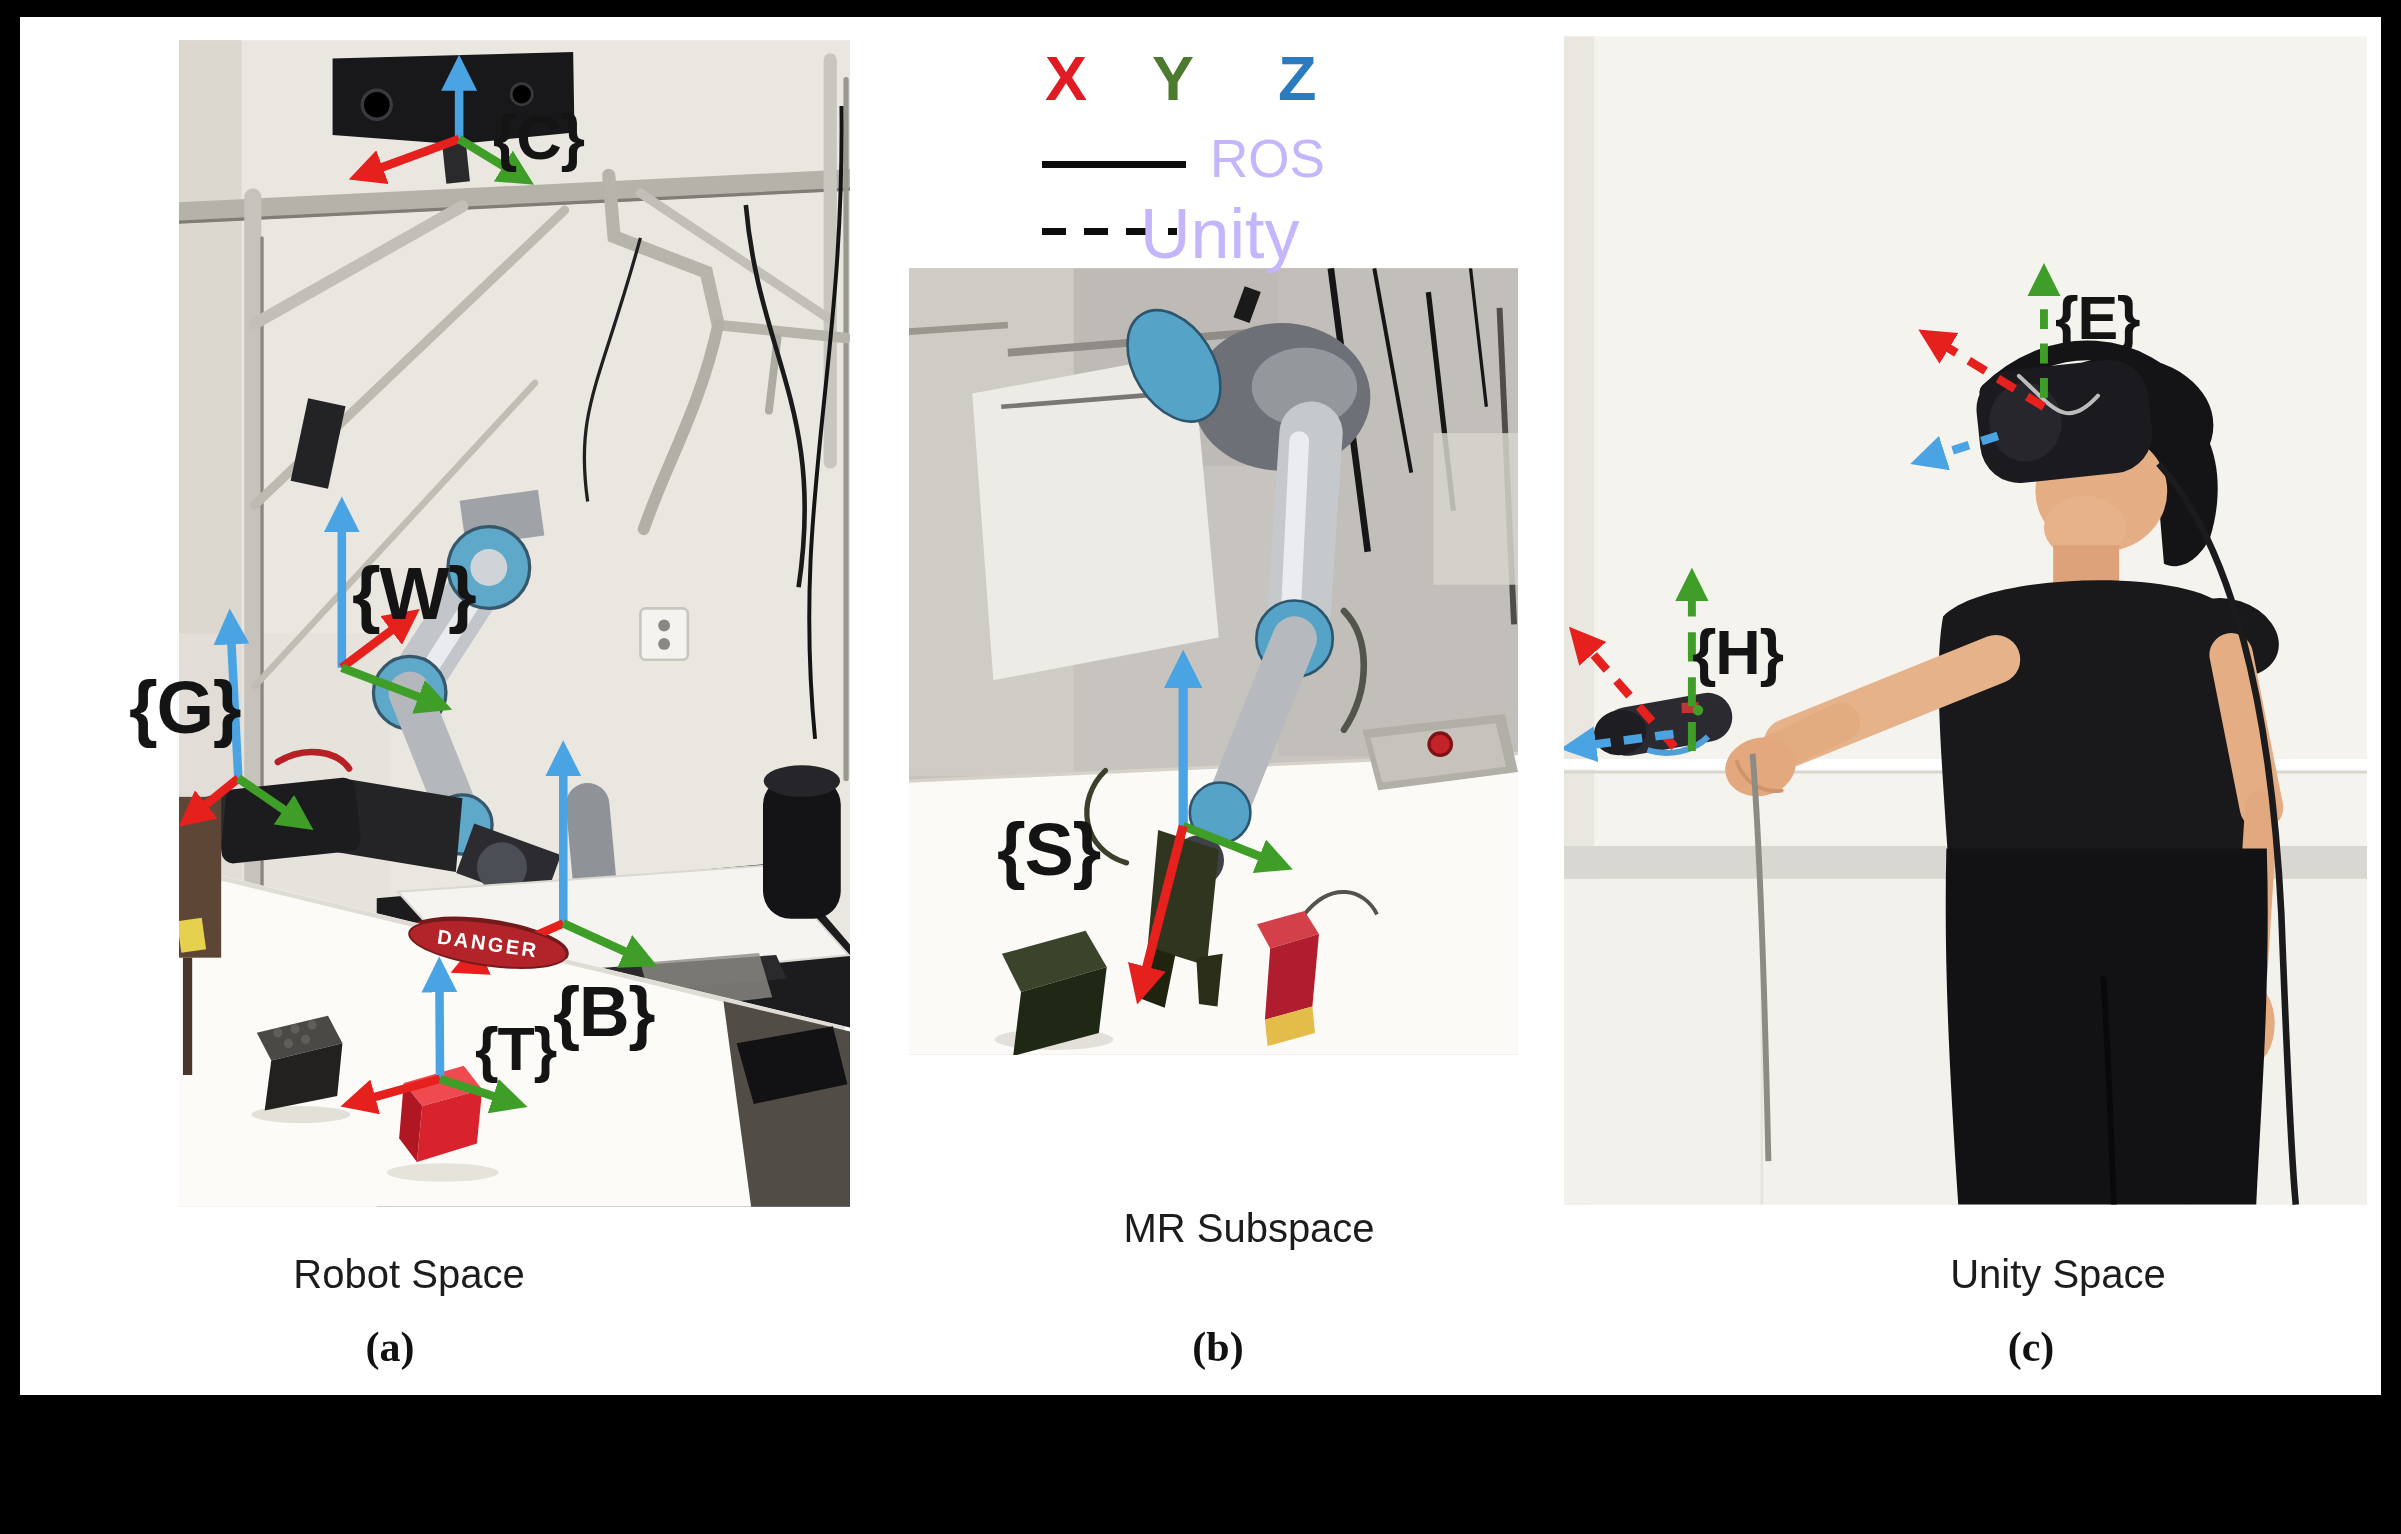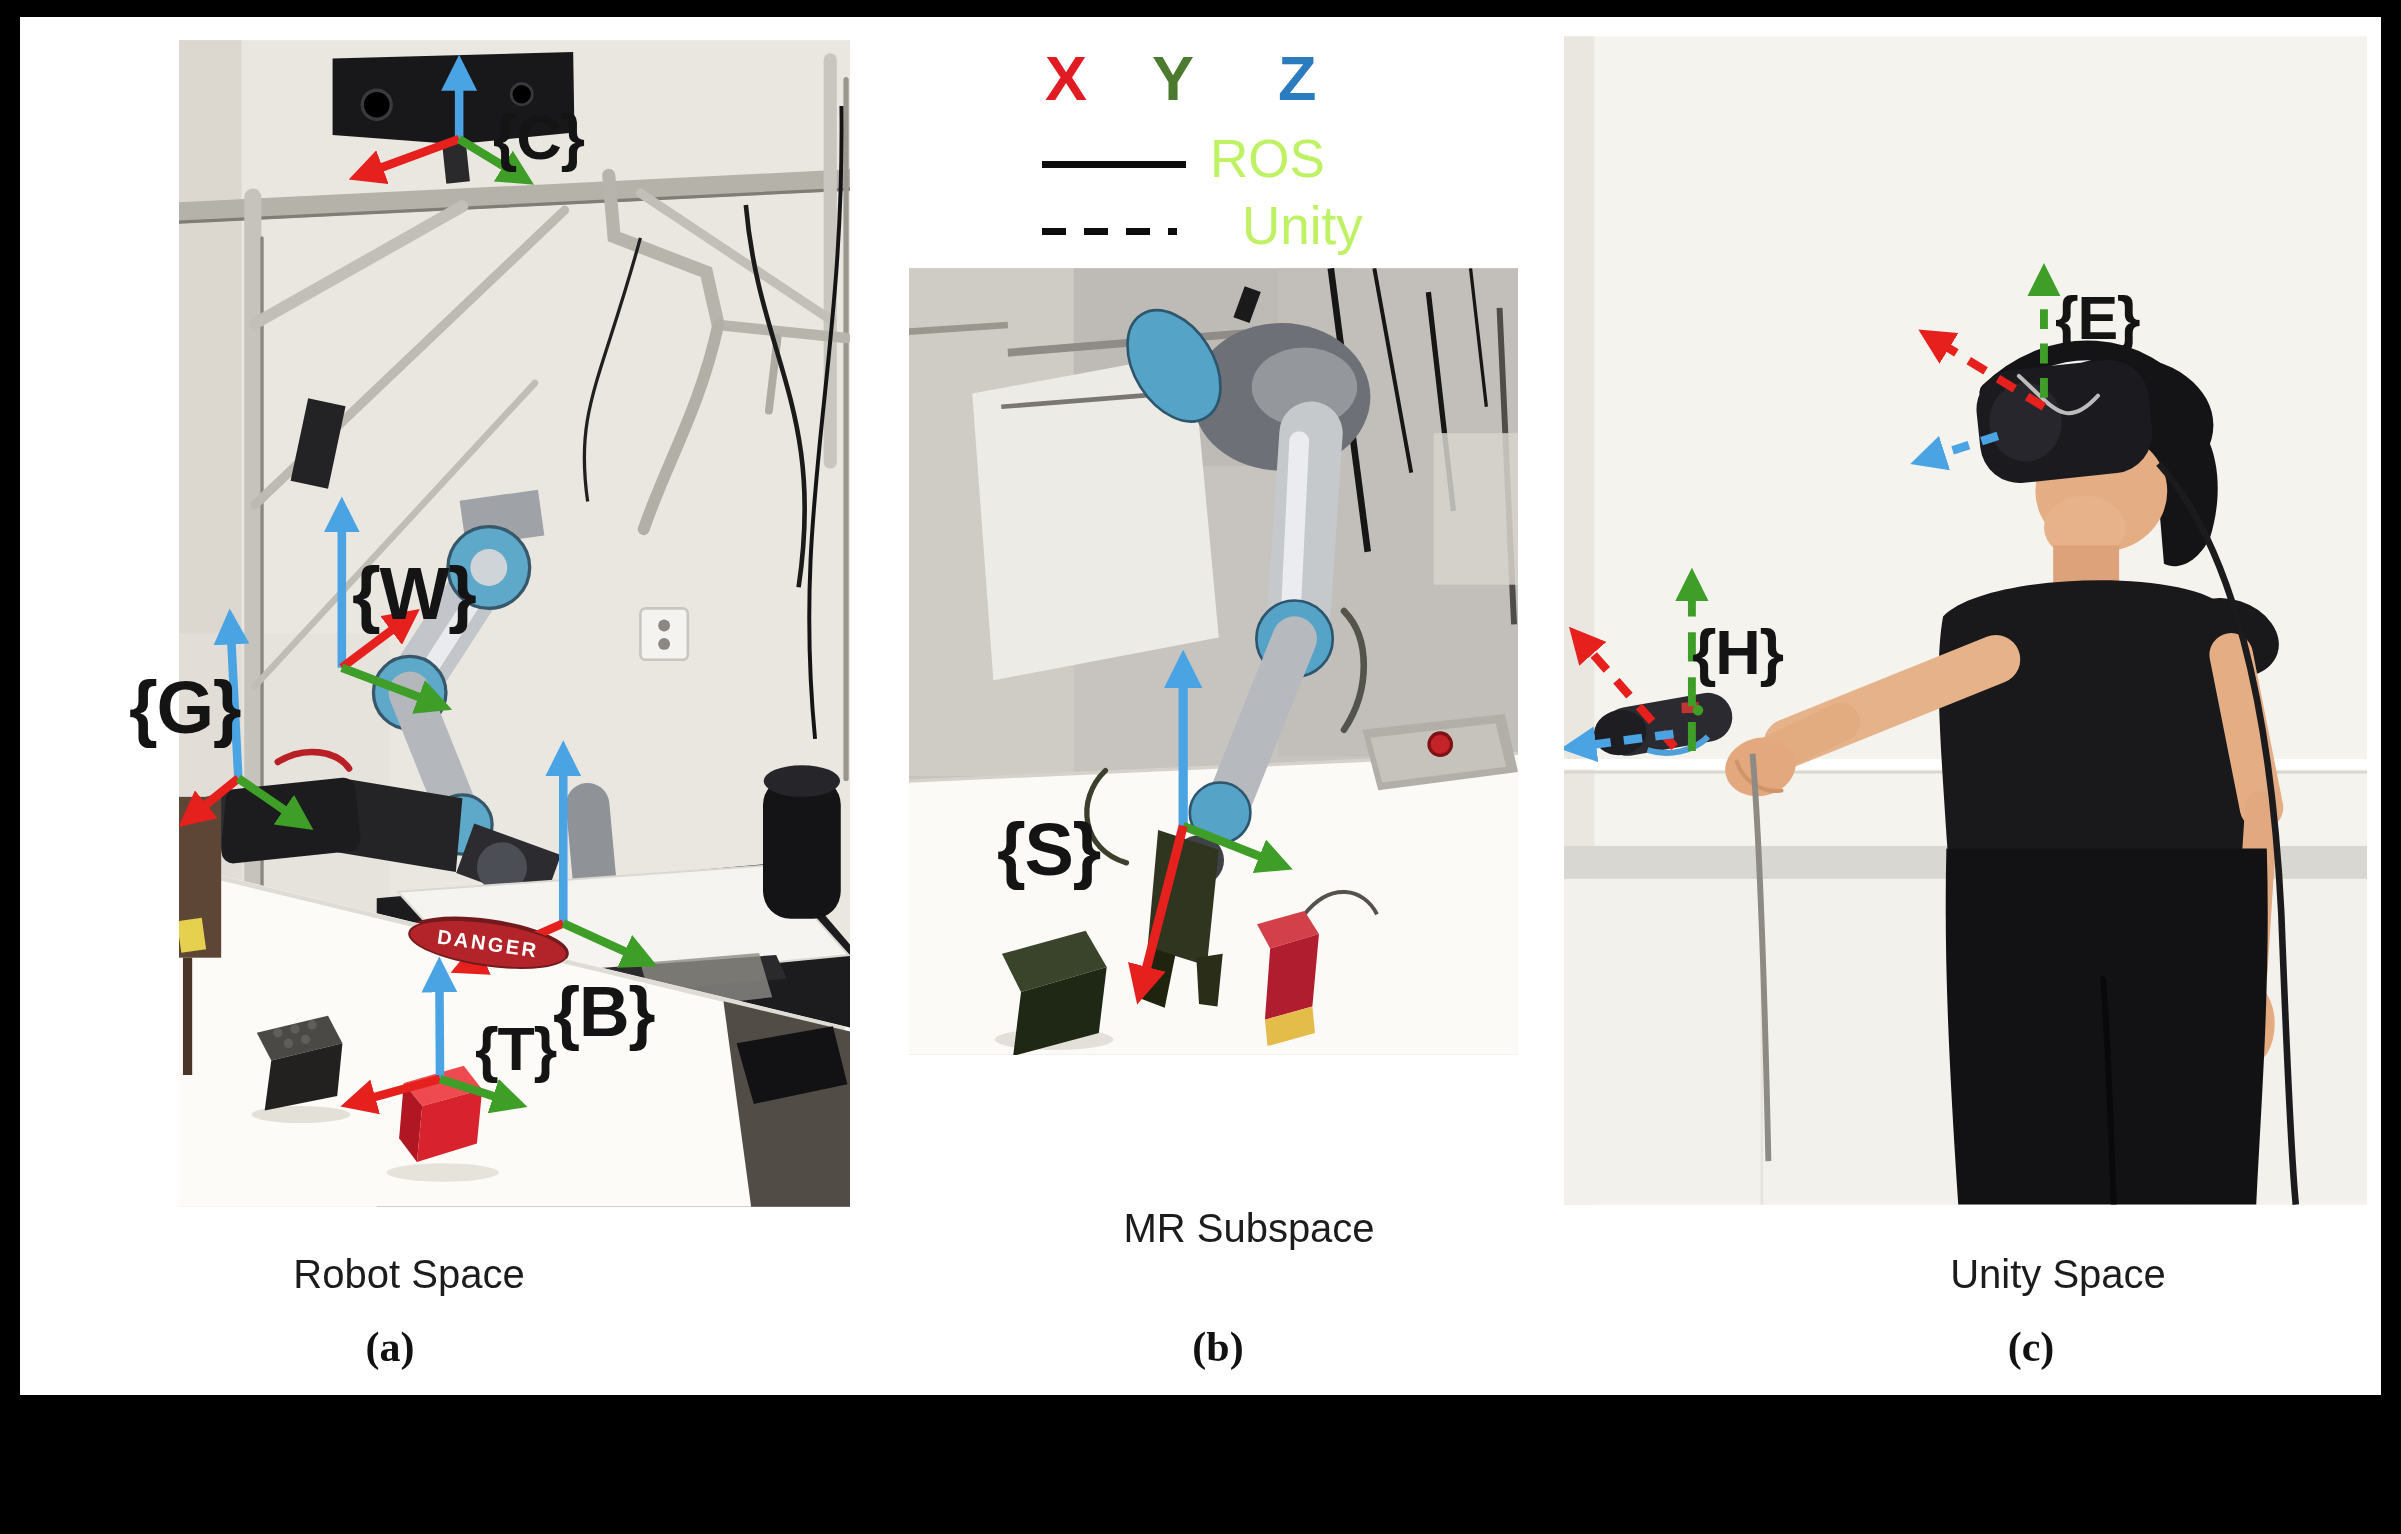--- a/index.html
+++ b/index.html
@@ -2,21 +2,21 @@
 <html style="--axis-x: #e5201d; --axis-y: #3f9e28; --axis-z: #4aa4e4; --legend-x: #e01b24; --legend-y: #4c7a2e; --legend-z: #2b7bbf; --ink: #0d0d0d; --page-bg: #000000; --figure-bg: #ffffff;font-size:10.6px"><head>
 <meta charset="utf-8">
 <style>
   html,body{margin:0;padding:0;background:#000;}
   #canvas{position:relative;width:2401px;height:1534px;background:#000;overflow:hidden;
           font-family:"Liberation Sans",sans-serif;}
   .white-bg{position:absolute;left:20px;top:16.5px;width:2361px;height:1378px;background:#fff;}
   svg.photo{position:absolute;display:block;}
   .frame-label{position:absolute;font-weight:700;color:#141414;line-height:1;letter-spacing:-1.3px;}
   .legend-axis{position:absolute;font-weight:700;line-height:1;}
-  .legend-text{position:absolute;color:#bef264;line-height:1;}
+  .legend-text{position:absolute;color:#c4b5fd;line-height:1;}
   .legend-line-solid{position:absolute;background:#0d0d0d;}
   .legend-line-dashed{position:absolute;background:repeating-linear-gradient(90deg,#0d0d0d 0 24px,transparent 24px 42px);}
   .caption{position:absolute;color:#1c1c1c;font-size:40px;line-height:1;transform:translateX(-50%);white-space:nowrap;}
   .index-label{position:absolute;color:#111;font-family:"Liberation Serif",serif;font-weight:700;
                font-size:42px;line-height:1;transform:translateX(-50%);}
   .danger{position:absolute;left:488px;top:944px;width:157px;height:41px;border-radius:50%;
           background:#b3242a;border:2.6px solid #731a1c;color:#fff;font-size:20px;font-weight:700;
           letter-spacing:2.6px;display:flex;align-items:center;justify-content:center;
           transform:translate(-50%,-50%) rotate(8deg);}
 </style>
@@ -275,21 +275,21 @@
       <line x1="166" y1="1058" x2="16" y2="1078" style="stroke:var(--axis-z,#4aa4e4)" stroke-width="13" stroke-dasharray="28 20" marker-end="url(#cB)"></line>
     </g>
   </svg>
 
   <span class="legend-axis" style="left:1045px;top:47px;font-size:63px;color:var(--legend-x,#e01b24)">X</span>
   <span class="legend-axis" style="left:1152px;top:47px;font-size:63px;color:var(--legend-y,#4c7a2e)">Y</span>
   <span class="legend-axis" style="left:1278px;top:47px;font-size:63px;color:var(--legend-z,#2b7bbf)">Z</span>
   <div class="legend-line-solid" style="left:1042px;top:161px;width:144px;height:7.3px"></div>
   <span class="legend-text" style="left:1210px;top:132px;font-size:53px">ROS</span>
   <div class="legend-line-dashed" style="left:1042px;top:228px;width:135px;height:7.3px"></div>
-  <span class="legend-text" style="left:1242px;top:199px;font-size:53px">Unity</span>
+  <span class="legend-text" style="left:1140px;top:199px;font-size:70px">Unity</span>
 
   <span class="frame-label" style="left:493px;top:106px;font-size:63px">{C}</span>
   <span class="frame-label" style="left:352px;top:557px;font-size:74px">{W}</span>
   <span class="frame-label" style="left:129px;top:671px;font-size:74px">{G}</span>
   <span class="frame-label" style="left:553px;top:977px;font-size:70px">{B}</span>
   <span class="frame-label" style="left:475px;top:1019px;font-size:61px">{T}</span>
   <span class="frame-label" style="left:997px;top:813px;font-size:74px">{S}</span>
   <span class="frame-label" style="left:2055px;top:288px;font-size:61px">{E}</span>
   <span class="frame-label" style="left:1692px;top:621px;font-size:63px">{H}</span>
 

